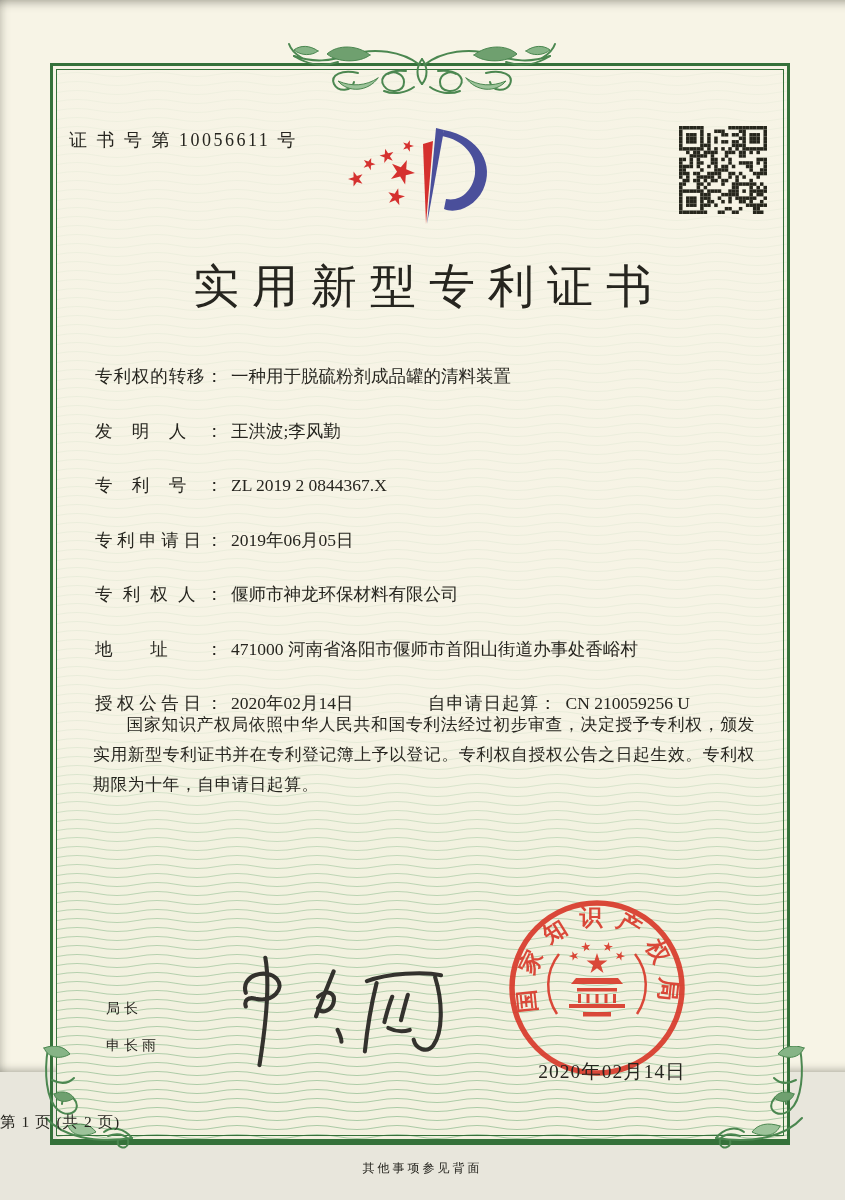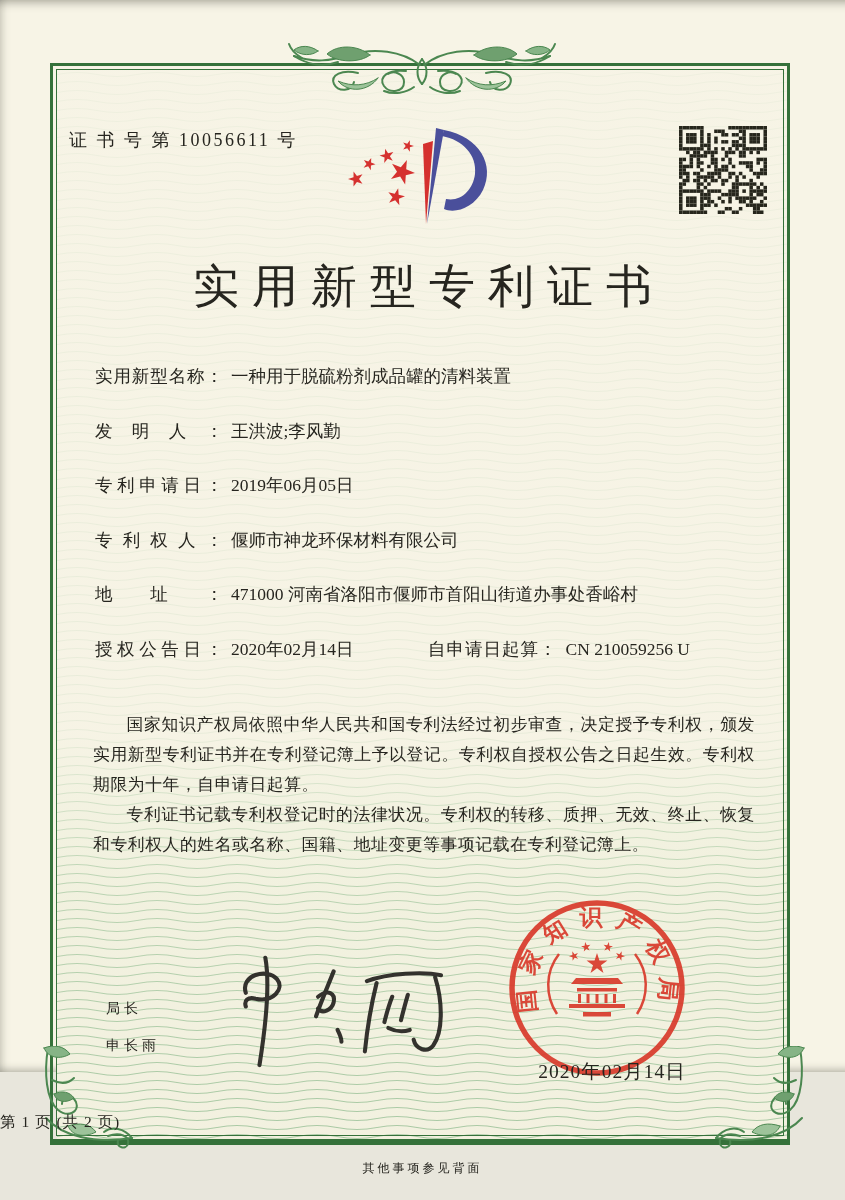--- a/index.html
+++ b/index.html
@@ -475,43 +475,45 @@
         <rect x="73.92" y="84.48" width="3.52" height="3.52" fill="#26261c"></rect>
         <rect x="77.44" y="84.48" width="3.52" height="3.52" fill="#26261c"></rect>
         <rect x="80.96" y="84.48" width="3.52" height="3.52" fill="#26261c"></rect>
       </svg>
   </div>
 
   <div class="title">实用新型专利证书</div>
 
   <div class="fields">
     <div class="field-row">
-      <span class="f-label">实用新型名称：</span><span class="f-value">一种用于脱硫粉剂成品罐的清料装置</span>
+      <span class="f-label">专利权的转移：</span><span class="f-value">一种用于脱硫粉剂成品罐的清料装置</span>
     </div>
     <div class="field-row">
       <span class="f-label">发明人：</span><span class="f-value">王洪波;李风勤</span>
+    </div>
+    <div class="field-row">
+      <span class="f-label">专利号：</span><span class="f-value">ZL 2019 2 0844367.X</span>
     </div>
     <div class="field-row">
       <span class="f-label">专利申请日：</span><span class="f-value">2019年06月05日</span>
     </div>
     <div class="field-row">
       <span class="f-label">专利权人：</span><span class="f-value">偃师市神龙环保材料有限公司</span>
     </div>
     <div class="field-row">
       <span class="f-label">地址：</span><span class="f-value">471000 河南省洛阳市偃师市首阳山街道办事处香峪村</span>
     </div>
     <div class="field-row">
       <span class="f-label">授权公告日：</span><span class="f-value">2020年02月14日</span>
       <span class="pair2"><span class="f-label2">自申请日起算：</span><span class="f-value">CN 210059256 U</span></span>
     </div>
   </div>
 
   <div class="paras">
     <p>国家知识产权局依照中华人民共和国专利法经过初步审查，决定授予专利权，颁发实用新型专利证书并在专利登记簿上予以登记。专利权自授权公告之日起生效。专利权期限为十年，自申请日起算。</p>
-    <p>专利证书记载专利权登记时的法律状况。专利权的转移、质押、无效、终止、恢复和专利权人的姓名或名称、国籍、地址变更等事项记载在专利登记簿上。</p>
   </div>
 
   <div class="officer">
     <div>局长</div>
     <div>申长雨</div>
   </div>
 
   <div class="sig">
     <svg width="215" height="122" viewBox="0 0 220 125">
       <g stroke="#201e1b" stroke-width="4.2" fill="none" stroke-linecap="round" opacity="0.9">

